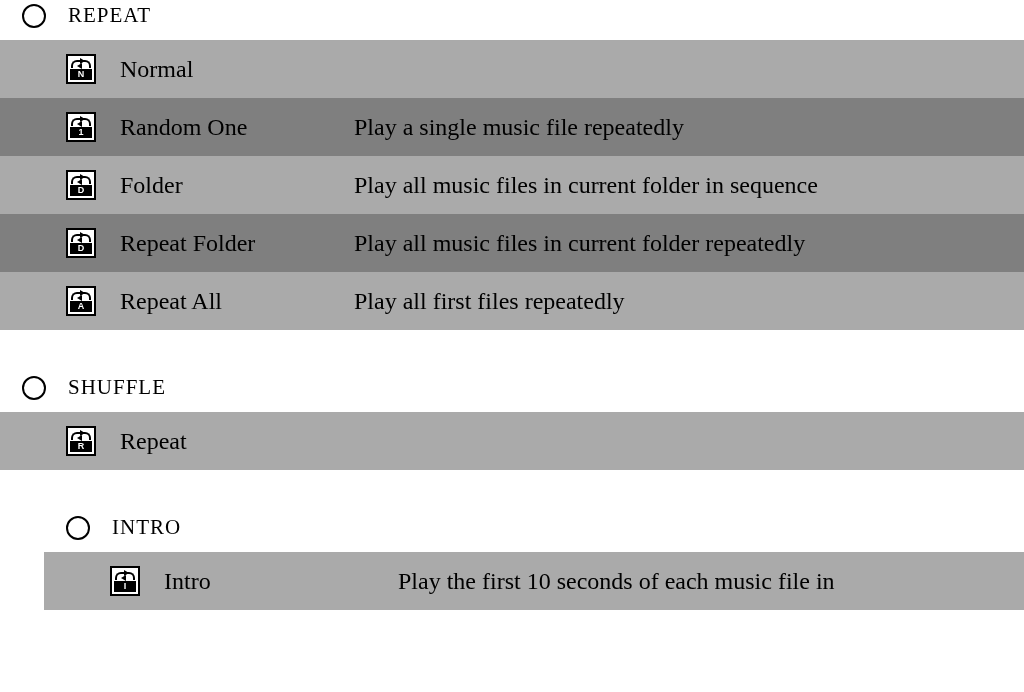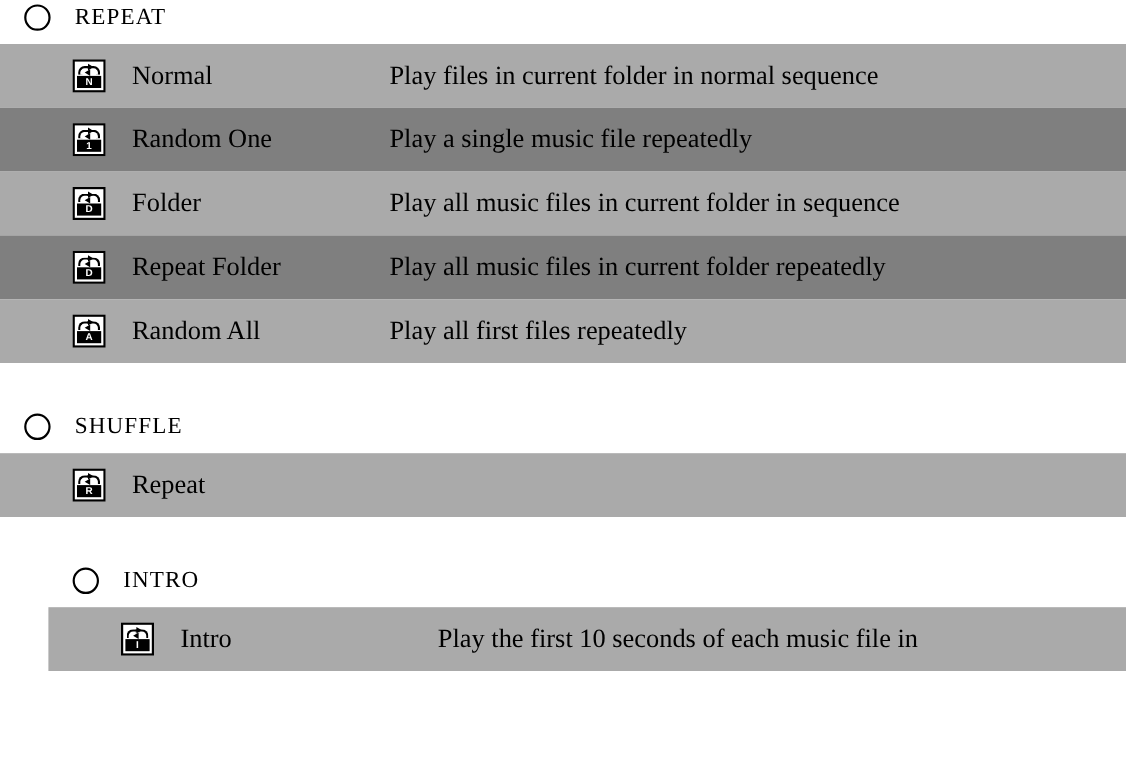--- a/index.html
+++ b/index.html
@@ -140,21 +140,20 @@
           <div class="icon-cell">
             <div class="loop-icon">
               <div class="ah1"></div>
               <div class="ah2"></div>
               <div class="slab">
                 <span>N</span>
               </div>
             </div>
           </div>
           <div class="label-cell">Normal</div>
-          <div class="desc-cell">Play files in current folder in normal sequence</div>
         </div>
         <div class="row dark">
           <div class="icon-cell">
             <div class="loop-icon">
               <div class="ah1"></div>
               <div class="ah2"></div>
               <div class="slab">
                 <span>1</span>
               </div>
             </div>
@@ -191,21 +190,21 @@
         <div class="row light">
           <div class="icon-cell">
             <div class="loop-icon">
               <div class="ah1"></div>
               <div class="ah2"></div>
               <div class="slab">
                 <span>A</span>
               </div>
             </div>
           </div>
-          <div class="label-cell">Random All</div>
+          <div class="label-cell">Repeat All</div>
           <div class="desc-cell">Play all first files repeatedly</div>
         </div>
       </div>
     </div>
     <div class="section">
       <div class="section-header">
         <div class="radio"></div>
         <div class="section-title">SHUFFLE</div>
       </div>
       <div class="rows">

